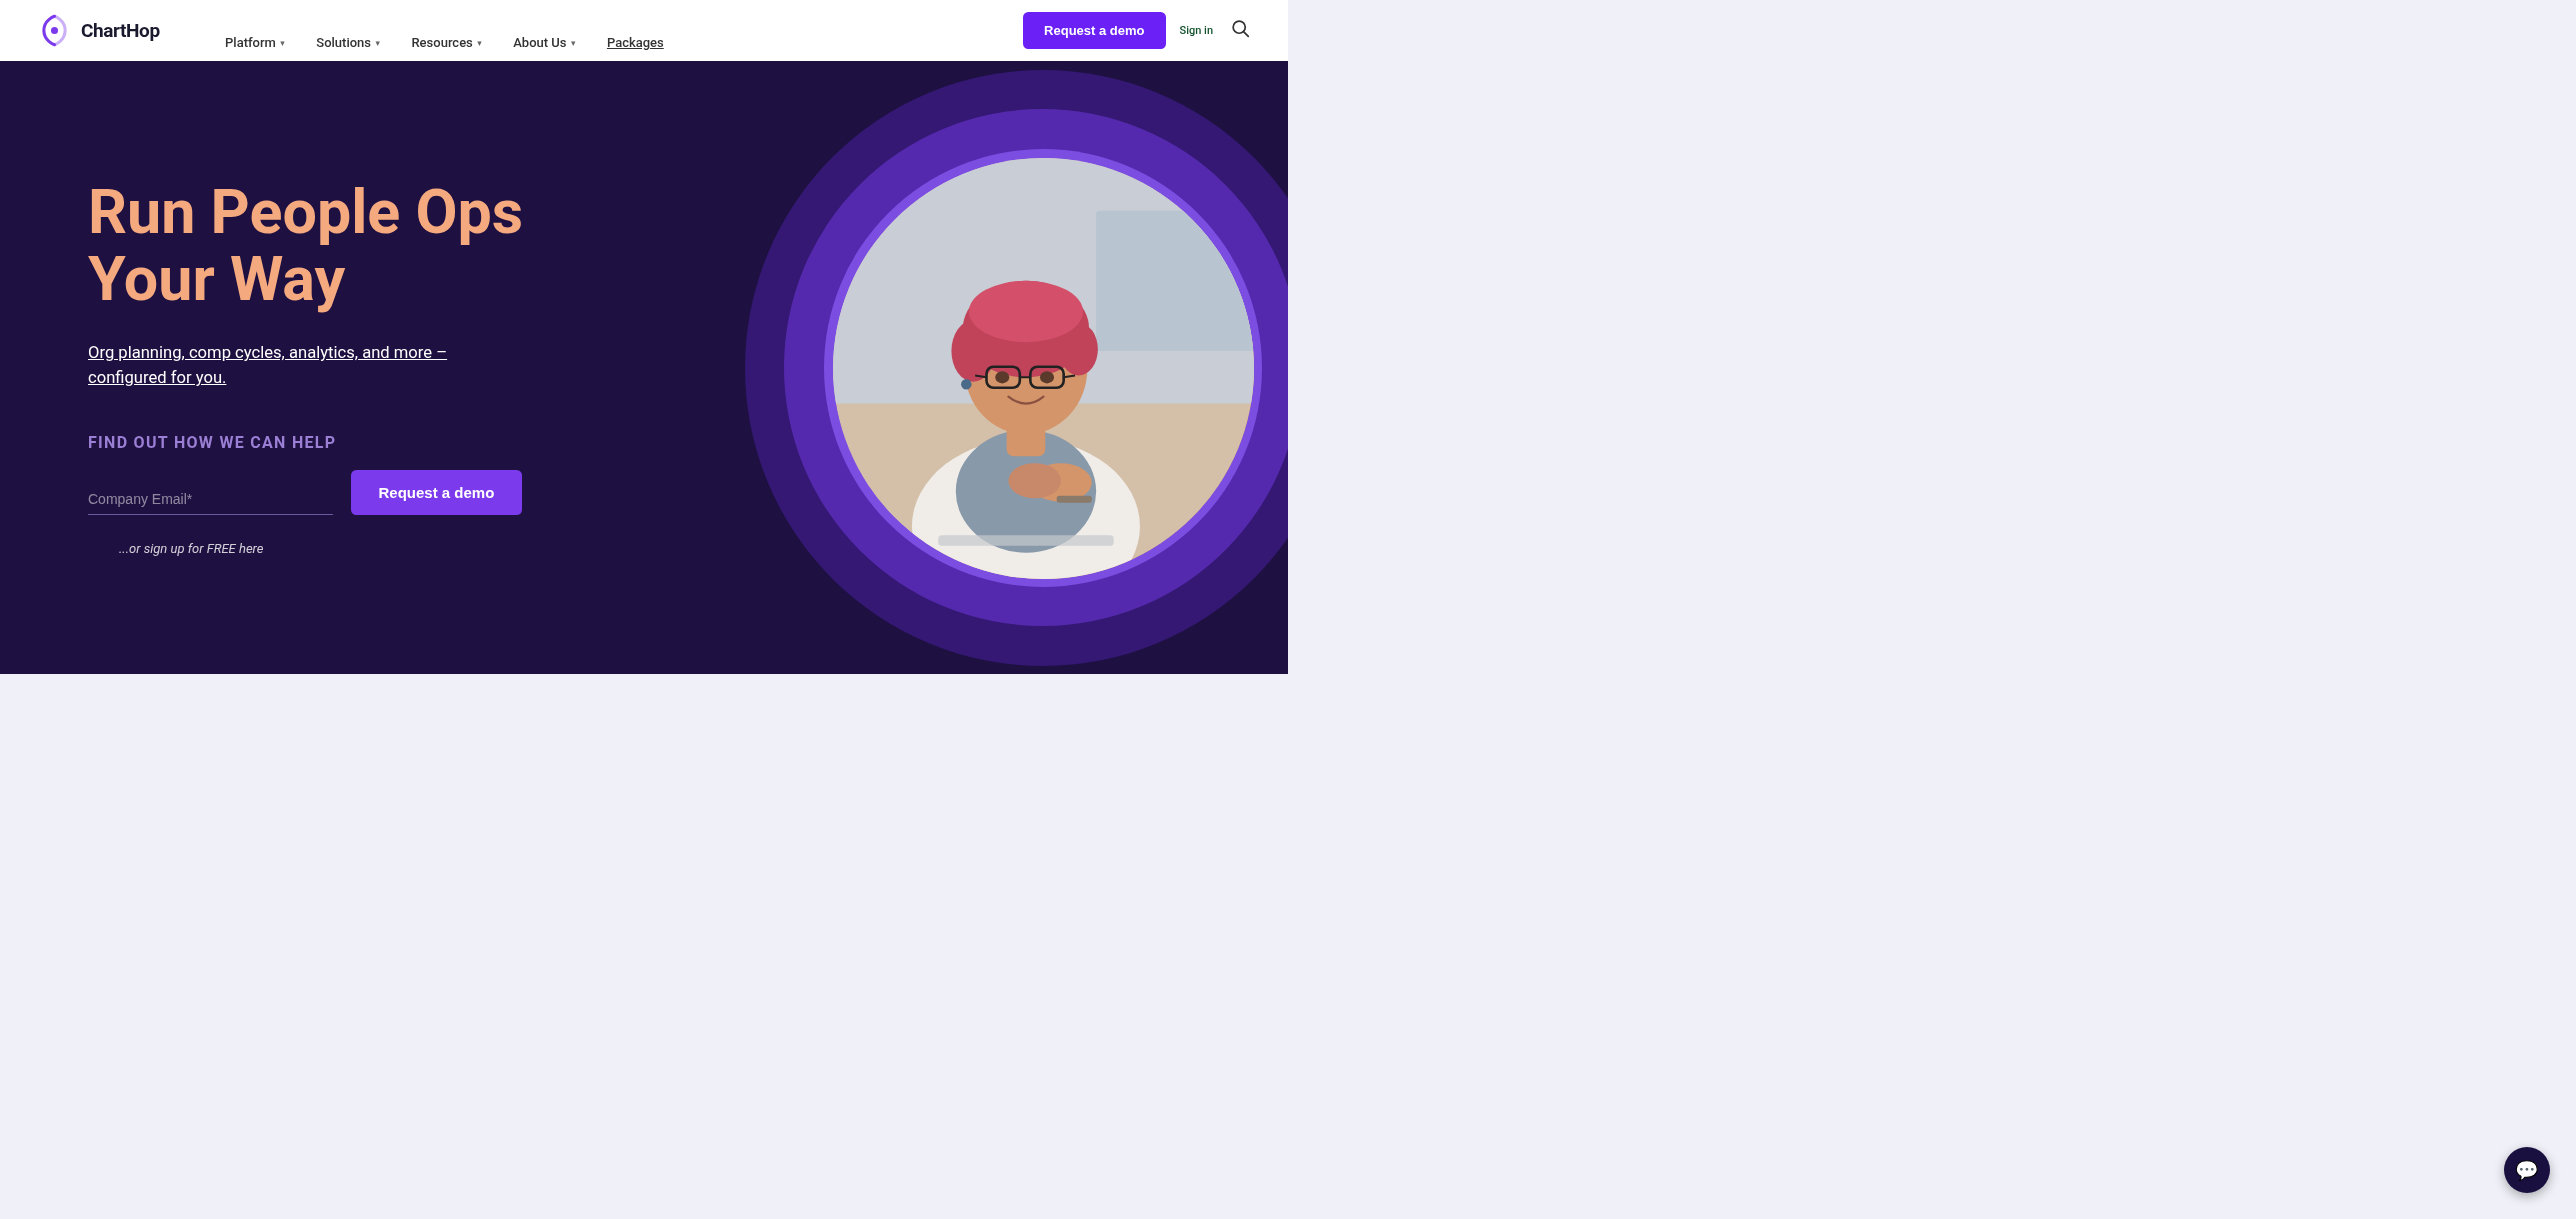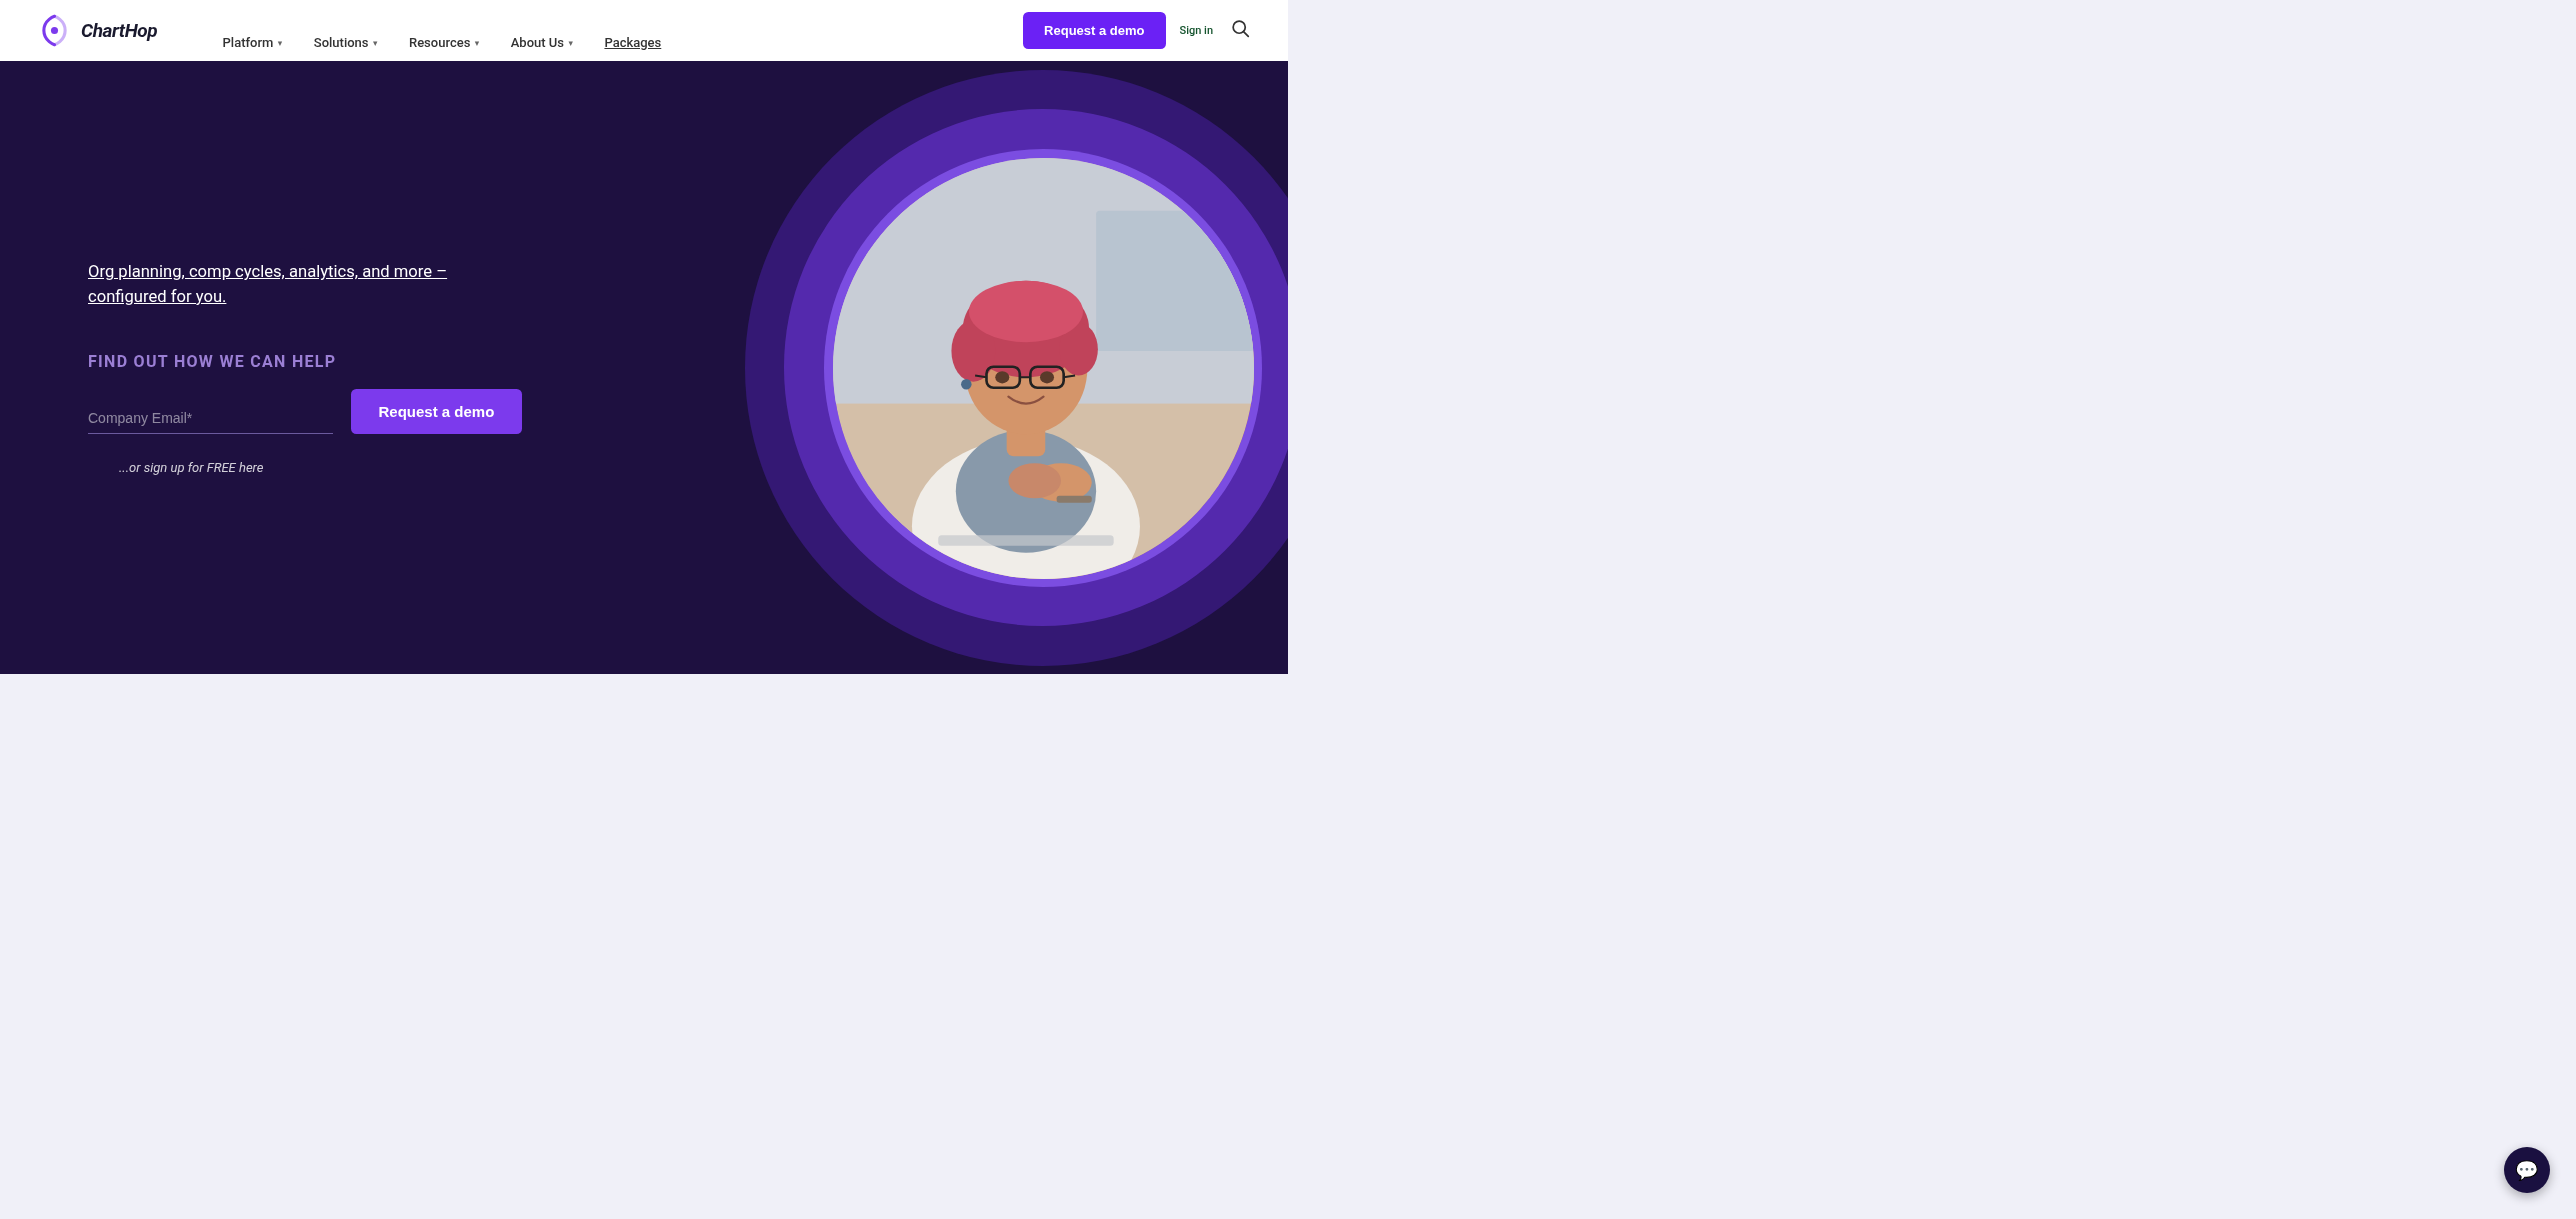--- a/index.html
+++ b/index.html
@@ -25,21 +25,20 @@
       position: relative;
       z-index: 10;
     }
 
     .logo-container {
       display: flex;
       align-items: center;
       margin-right: 53px;
       text-decoration: none;
       color: inherit;
-      font-style: italic;
     }
 
     .logo-icon {
       width: 39px;
       height: 39px;
       margin-right: 7px;
     }
 
     .logo-text {
       font-size: 19px;
@@ -334,20 +333,21 @@
       <svg width="19" height="19" viewBox="0 0 22 22" fill="none" xmlns="http://www.w3.org/2000/svg">
         <circle cx="9.5" cy="9.5" r="7" stroke="#333" stroke-width="2"></circle>
         <line x1="14.5" y1="14.5" x2="20" y2="20" stroke="#333" stroke-width="2" stroke-linecap="round"></line>
       </svg>
     </span>
   </div>
 </nav>
 
 <section class="hero">
   <div class="hero-content">
+    <h1 class="hero-title">Run People Ops Your Way</h1>
     <p class="hero-subtitle">Org planning, comp cycles, analytics, and more – configured for you.</p>
 
     <p class="hero-form-label">FIND OUT HOW WE CAN HELP</p>
 
     <div class="hero-form-row">
       <input class="hero-email-input" type="email" placeholder="Company Email*" style="">
       <button class="btn-hero-demo">Request a demo</button>
     </div>
 
     <div>

